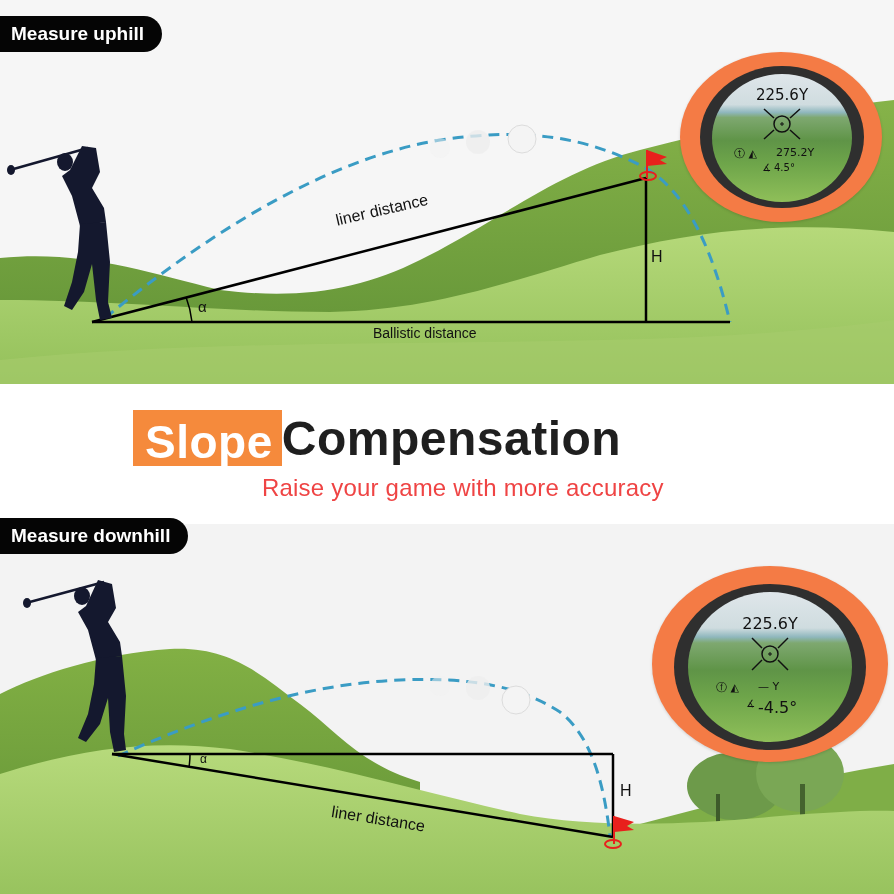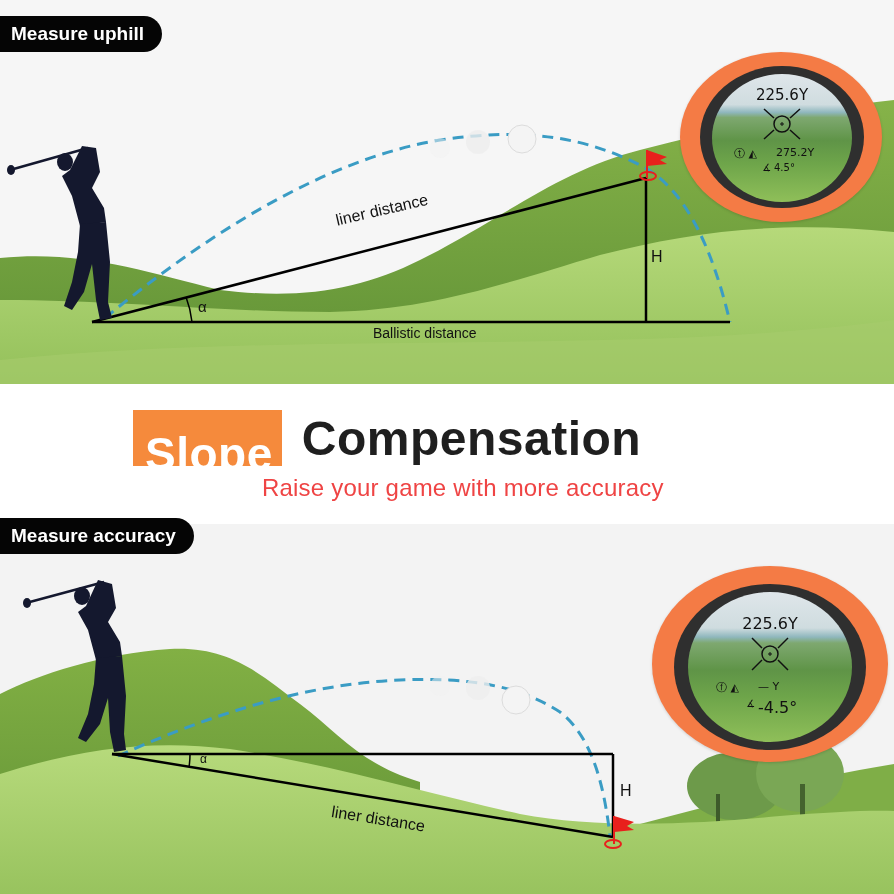--- a/index.html
+++ b/index.html
@@ -17,24 +17,24 @@
     padding: 0 18px 8px 11px; height: 36px; line-height: 36px;
     border-radius: 0 18px 18px 0; z-index: 5; white-space: nowrap;
   }
   .pill-top { top: 16px; }
   .pill-bottom { top: 518px; }
 
   .headline-band { position: absolute; left: 0; top: 384px; width: 894px; height: 140px; background: #ffffff; }
   .headline { position: absolute; left: 133px; top: 410px; height: 56px; display: flex; align-items: center; }
   .slope-box {
     background: #f58a3c; color: #ffffff; font-weight: bold; font-size: 46px;
-    height: 56px; line-height: 56px; padding: 16px 9px 0 12px; letter-spacing: 0.5px;
+    height: 56px; line-height: 56px; padding: 4px 9px 0 12px; letter-spacing: 0.5px;
   }
   .comp-text {
-    color: #1f1f1f; font-weight: bold; font-size: 48px; margin-left: 20px; letter-spacing: 0.5px;
+    color: #1f1f1f; font-weight: bold; font-size: 48px; margin-left: 0; letter-spacing: 0.5px;
   }
   .tagline {
     position: absolute; left: 262px; top: 474px; font-size: 24px; color: #ef4444;
     font-family: "Liberation Sans", sans-serif; letter-spacing: 0.2px;
   }
 
   .lbl { position: absolute; font-size: 15px; color: #111; white-space: nowrap; z-index: 4; }
   .lbl-liner-top { left: 334px; top: 212px; transform: rotate(-13deg); transform-origin: left top; font-size: 16px; }
   .lbl-ballistic { left: 365px; top: 325px; font-size: 14px; margin-left: 8px; }
   .lbl-h-top { left: 651px; top: 248px; font-size: 16px; }
@@ -202,16 +202,16 @@
         </svg>
         <span class="lens-text" style="left:28px; top:88px; font-size:11px;">ⓕ ◭</span>
         <span class="lens-text" style="left:70px; top:88px; font-size:11px;">— Y</span>
         <span class="lens-text" style="left:58px; top:106px; font-size:10px;">∡</span>
         <span class="lens-text" style="left:70px; top:106px; font-size:16px;">-4.5°</span>
       </div>
     </div>
   </div>
 </div>
 
-<div class="pill pill-bottom">Measure accuracy</div>
+<div class="pill pill-bottom">Measure downhill</div>
 <div class="lbl lbl-liner-bot">liner distance</div>
 <div class="lbl lbl-h-bot">H</div>
 <div class="lbl lbl-alpha-bot">α</div>
 
 </body></html>

